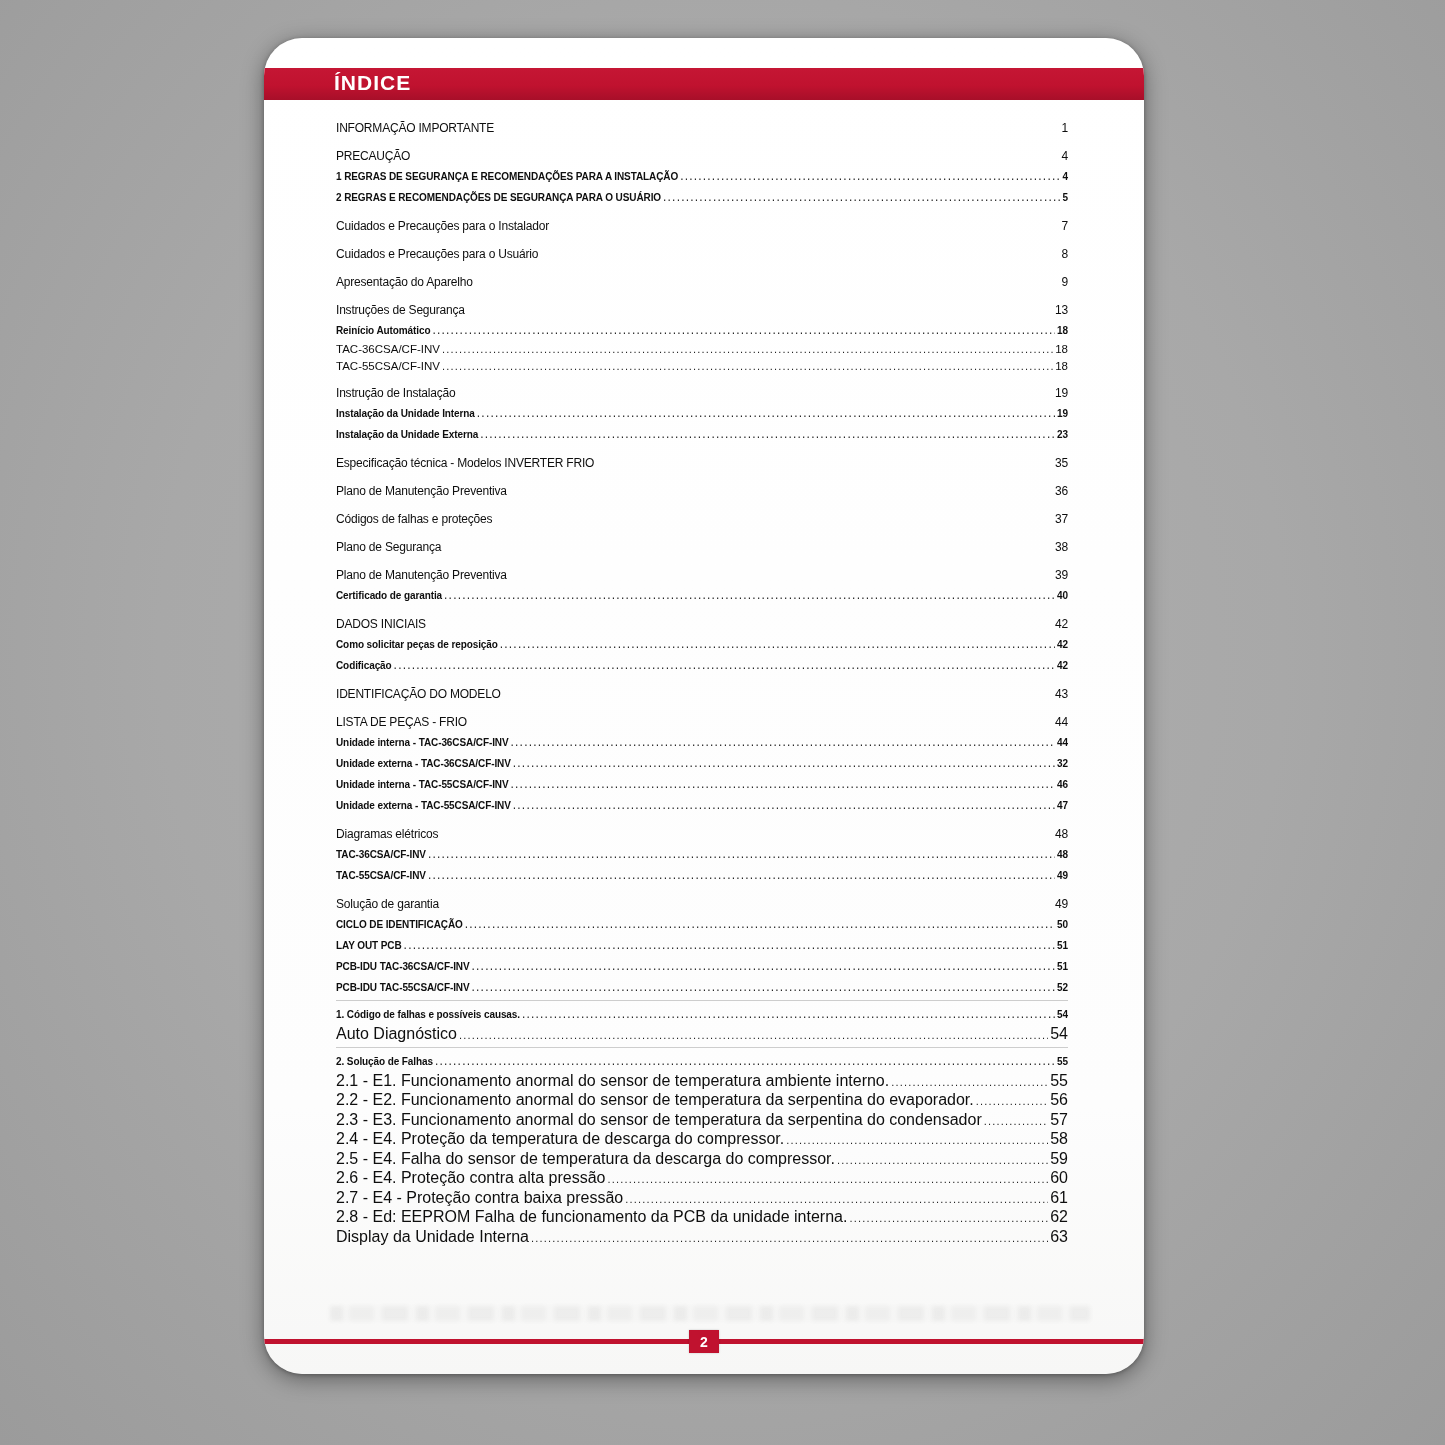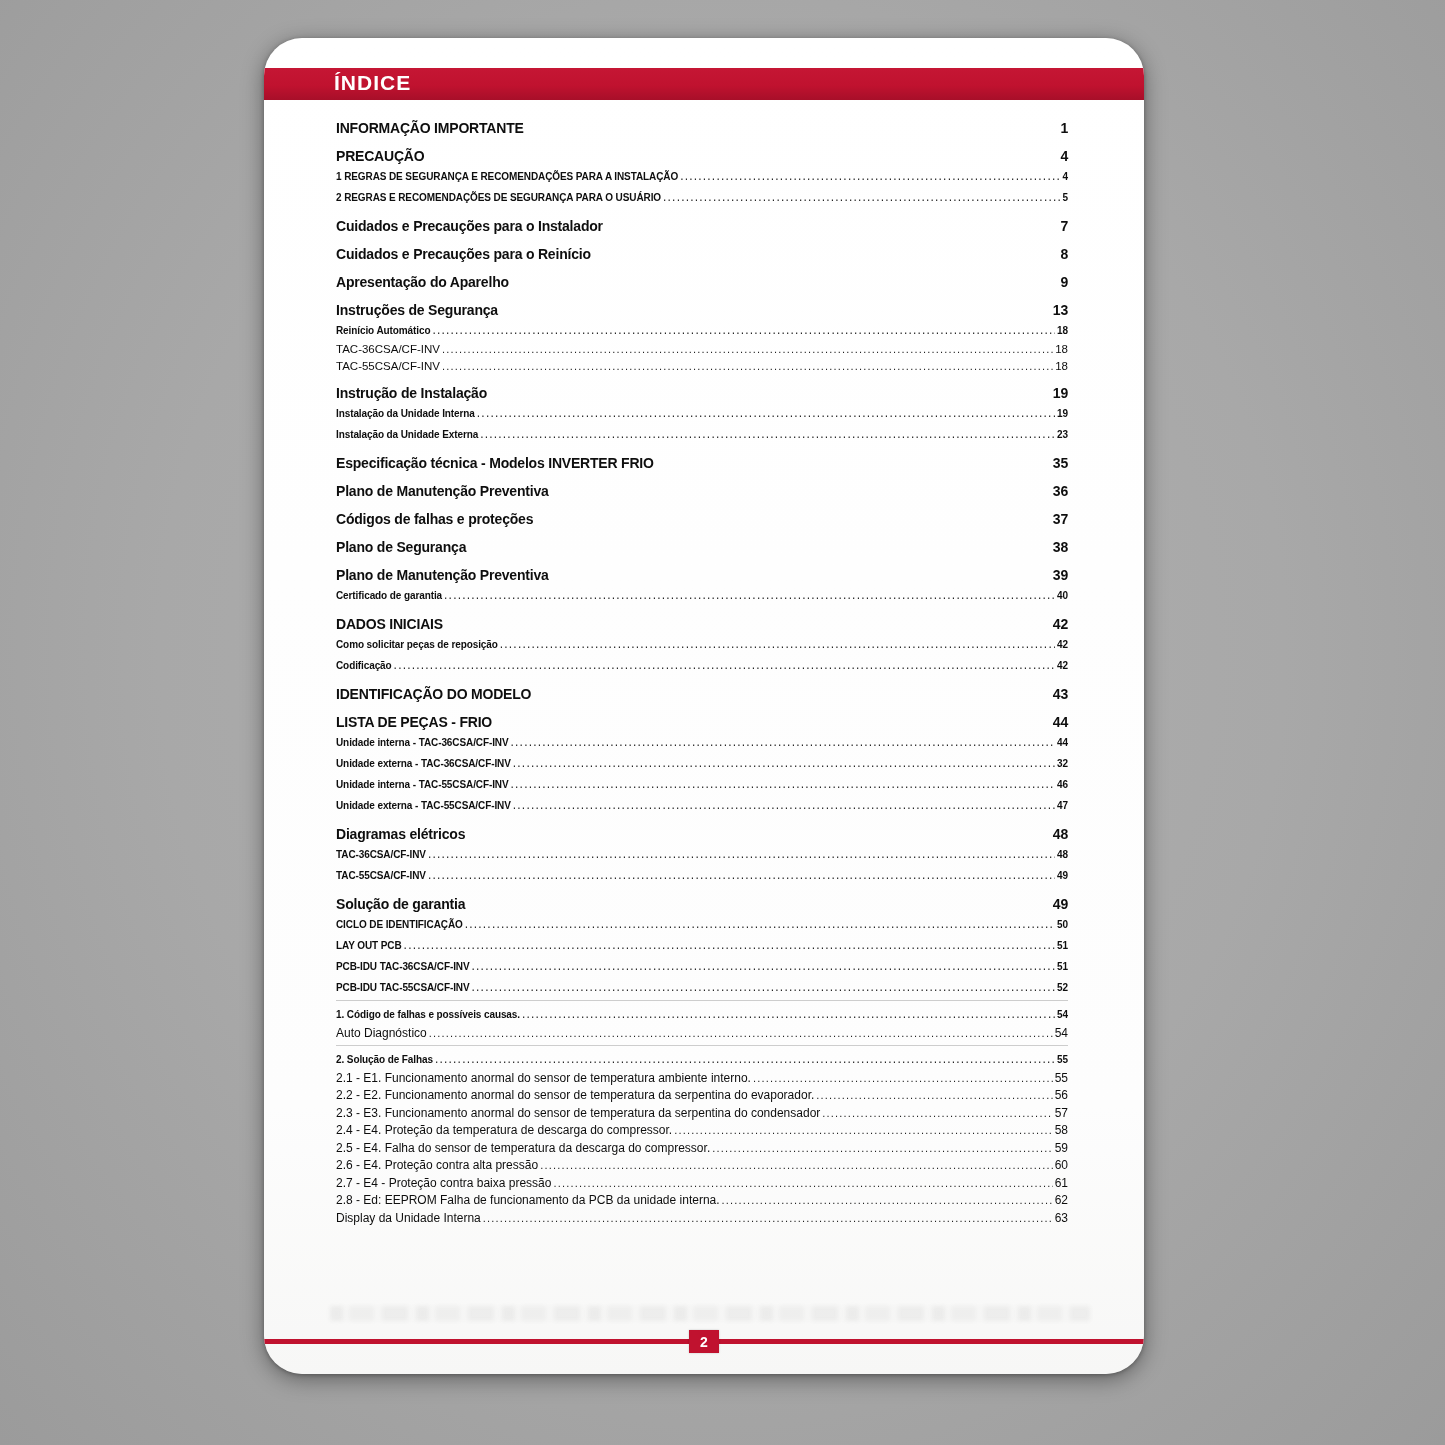--- a/index.html
+++ b/index.html
@@ -29,27 +29,27 @@
     color:#0e0e0e;
   }
   .row{display:flex;align-items:baseline;}
   .row .lab{flex:0 1 auto;white-space:nowrap;}
   .row .leader{flex:1 1 auto;overflow:hidden;white-space:nowrap;margin:0 2px;min-width:6px;}
   .row .leader::after{
     content:"...................................................................................................................................................................................................................................................................................................";
     letter-spacing:1.2px;color:#222;font-weight:400;
   }
   .row .num{flex:0 0 auto;white-space:nowrap;}
-  .row.h1{font-size:14px;font-weight:700;line-height:20px;margin-top:8px;letter-spacing:-0.2px;align-items:center;}
+  .row.h1{font-size:12px;font-weight:400;line-height:20px;margin-top:8px;letter-spacing:-0.2px;align-items:center;}
   .row.h1 .leader::after{content:"";}
   .row.sub{font-size:10px;font-weight:700;line-height:20px;letter-spacing:-0.1px;}
   .row.sub .leader::after{font-size:12px;}
   .row.sub2{font-size:11.5px;font-weight:400;line-height:17px;}
   .row.sub2 .leader::after{font-size:11px;}
-  .row.fine{font-size:12px;font-weight:400;line-height:17.5px;}
+  .row.fine{font-size:16px;font-weight:400;line-height:17.5px;}
   .row.fine .leader::after{font-size:11px;}
   .toc .row:first-child{margin-top:0;}
   .rule{border-top:1px solid #cdcdcd;margin:2px 0 3px 0;height:0;}
   .ghost-strip{
     position:absolute;left:66px;width:760px;top:1268px;height:15px;
     background:
       repeating-linear-gradient(90deg,
         rgba(105,105,105,.20) 0 13px, rgba(105,105,105,.03) 13px 19px,
         rgba(105,105,105,.15) 19px 44px, rgba(105,105,105,.04) 44px 52px,
         rgba(105,105,105,.18) 52px 78px, rgba(105,105,105,.03) 78px 86px);
@@ -96,21 +96,21 @@
         <span class="lab">2 REGRAS E RECOMENDAÇÕES DE SEGURANÇA PARA O USUÁRIO</span>
         <span class="leader"></span>
         <span class="num">5</span>
       </div>
       <div class="row h1">
         <span class="lab">Cuidados e Precauções para o Instalador</span>
         <span class="leader"></span>
         <span class="num">7</span>
       </div>
       <div class="row h1">
-        <span class="lab">Cuidados e Precauções para o Reinício</span>
+        <span class="lab">Cuidados e Precauções para o Usuário</span>
         <span class="leader"></span>
         <span class="num">8</span>
       </div>
       <div class="row h1">
         <span class="lab">Apresentação do Aparelho</span>
         <span class="leader"></span>
         <span class="num">9</span>
       </div>
       <div class="row h1">
         <span class="lab">Instruções de Segurança</span>

